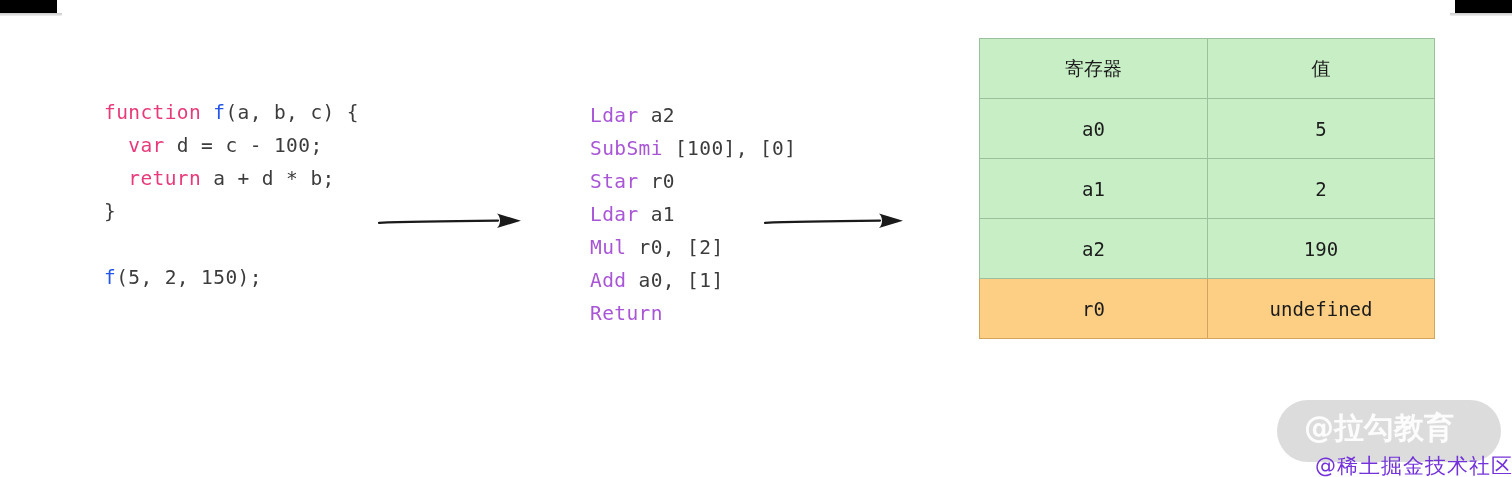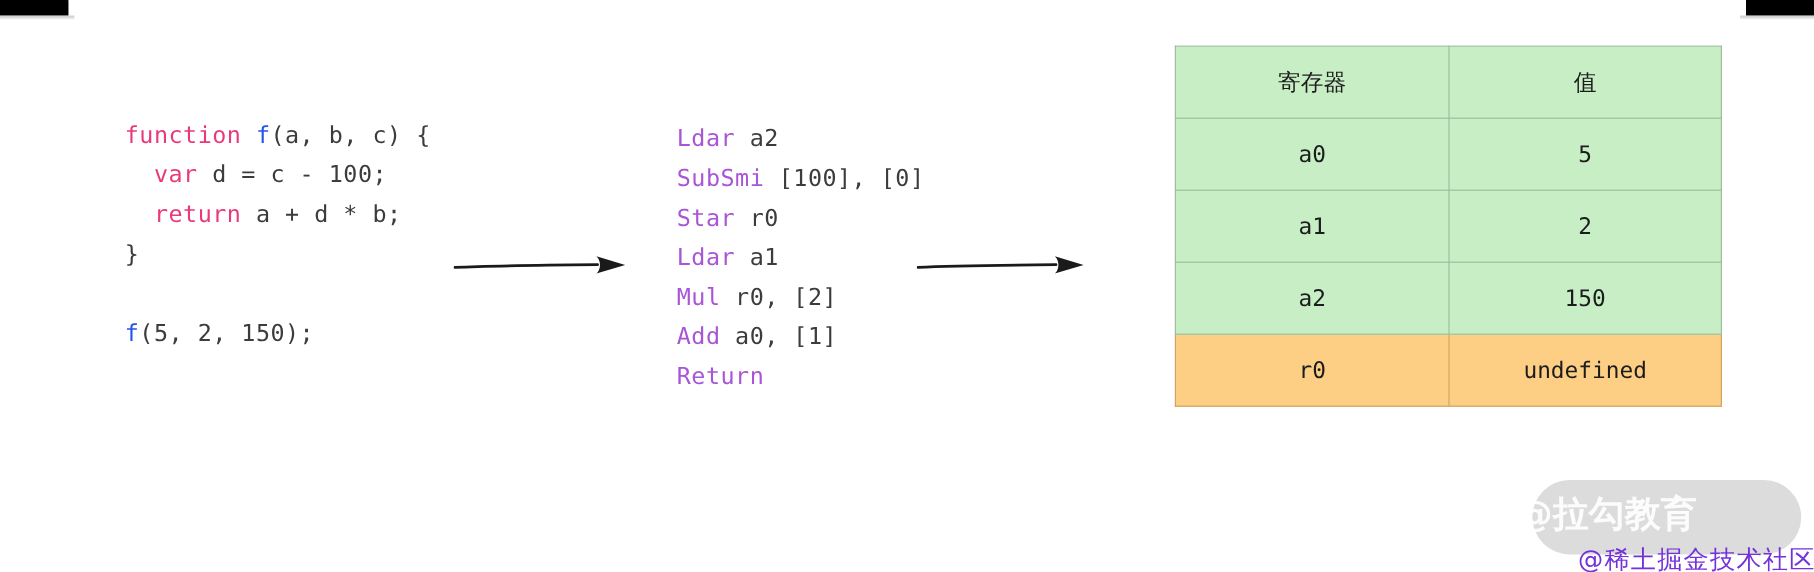--- a/index.html
+++ b/index.html
@@ -54,21 +54,21 @@
   .bytecode-panel {
     position: absolute;
     left: 564px;
     top: 97px;
     font-size: 19.5px;
     line-height: 37.3px;
     letter-spacing: 0.4px;
     white-space: pre;
     color: #3c3c3c;
   }
-  .op   { color: #a855d6; }
+  .op   { color: #a855d6; margin-left: 26px; }
   .arg  { color: #3c3c3c; }
 
   
   .arrow {
     position: absolute;
     height: 30px;
   }
   .arrow svg { display: block; }
   .arrow-1 { left: 378px; top: 206px; width: 152px; }
   .arrow-2 { left: 764px; top: 206px; width: 148px; }
@@ -110,21 +110,21 @@
     height: 62px;
     background: #dcdcdc;
     border-radius: 31px;
   }
   .wm-text {
     position: absolute;
     white-space: nowrap;
     font-family: "DejaVu Sans", sans-serif;
   }
   .wm-main {
-    left: 1264px;
+    left: 1304px;
     top: 408px;
     font-size: 30px;
     font-weight: bold;
     color: #ffffff;
     opacity: 0.92;
   }
   .wm-sub {
     left: 1315px;
     top: 452px;
     font-size: 21px;
@@ -174,21 +174,21 @@
       <tr class="row-green">
         <td class="mono-cell">a0</td>
         <td class="mono-cell">5</td>
       </tr>
       <tr class="row-green">
         <td class="mono-cell">a1</td>
         <td class="mono-cell">2</td>
       </tr>
       <tr class="row-green">
         <td class="mono-cell">a2</td>
-        <td class="mono-cell">150</td>
+        <td class="mono-cell">190</td>
       </tr>
       <tr class="row-orange">
         <td class="mono-cell">r0</td>
         <td class="mono-cell">undefined</td>
       </tr>
     </tbody>
 </table>
 
 <div class="wm-plate"></div>
 <div class="wm-text wm-main">@拉勾教育</div>

